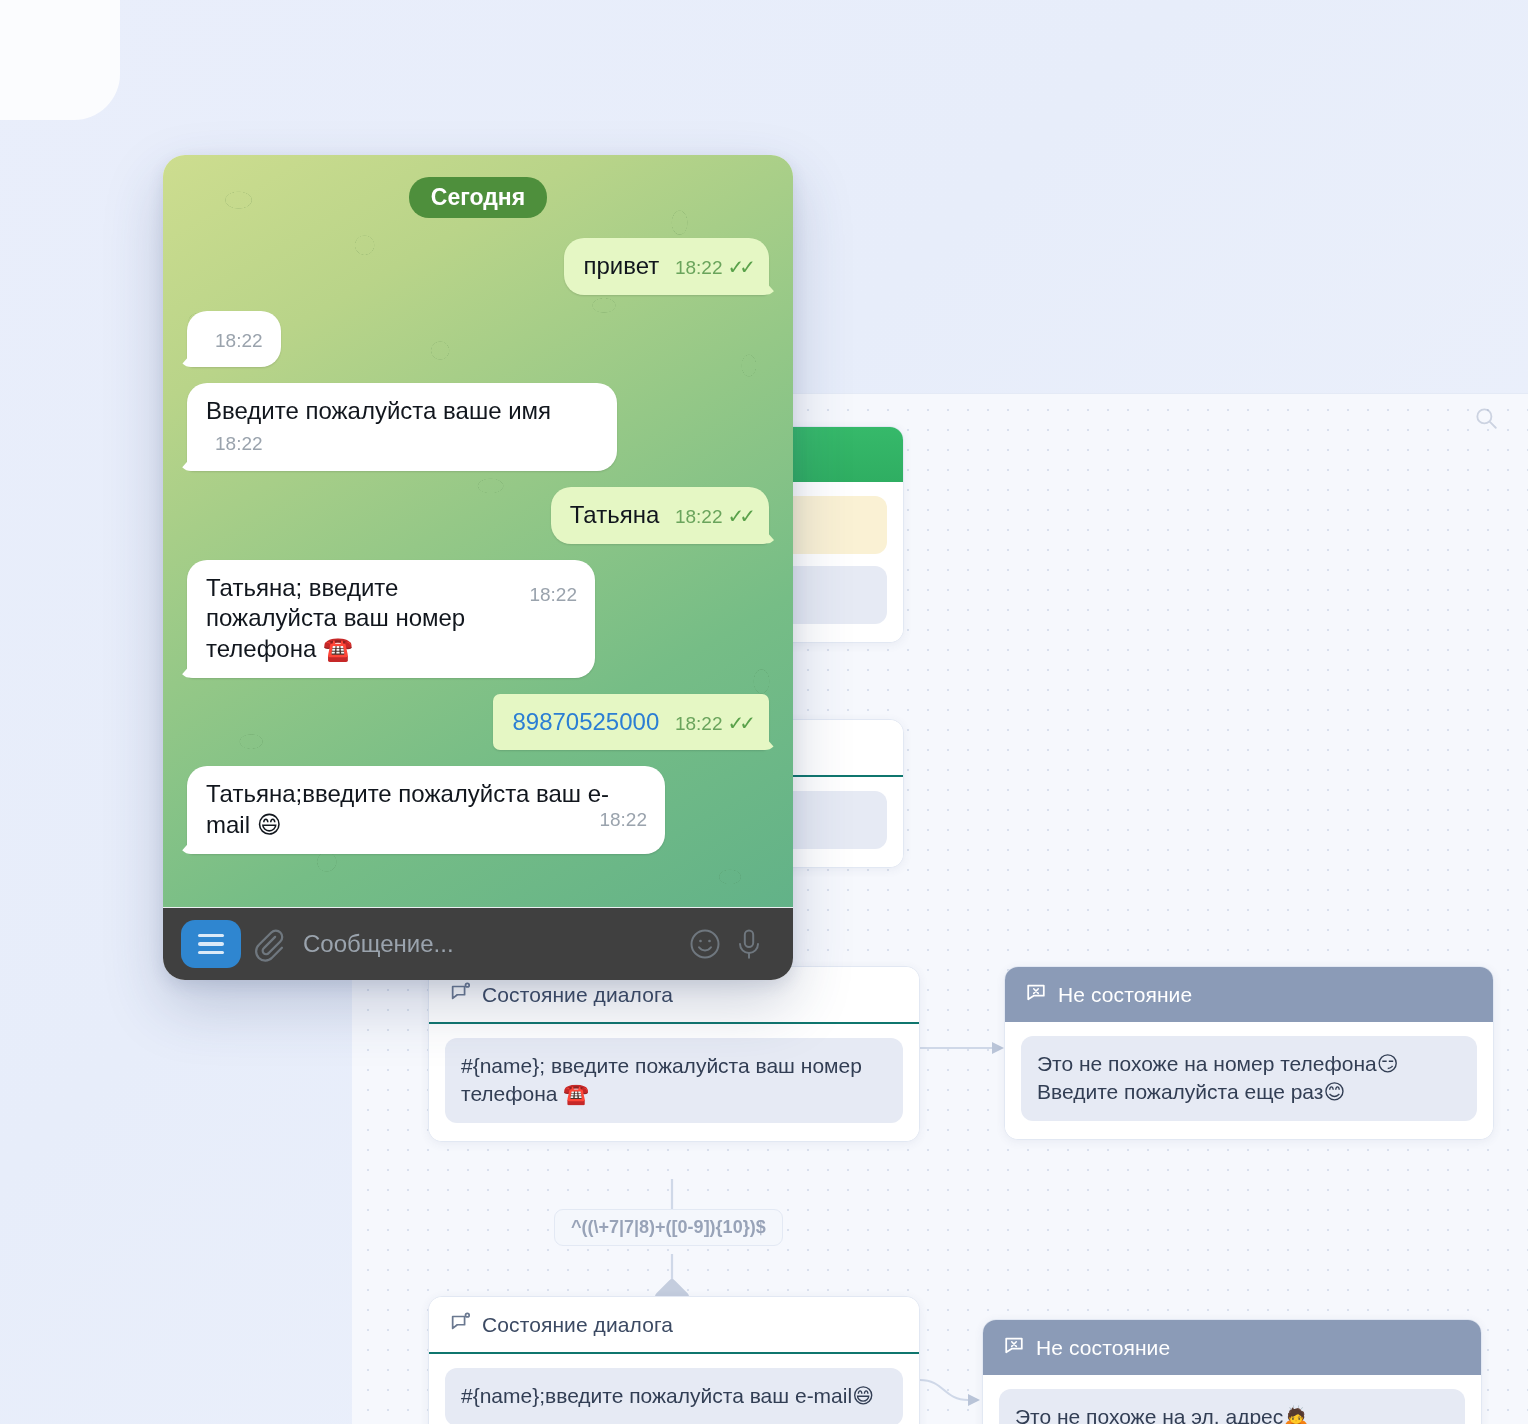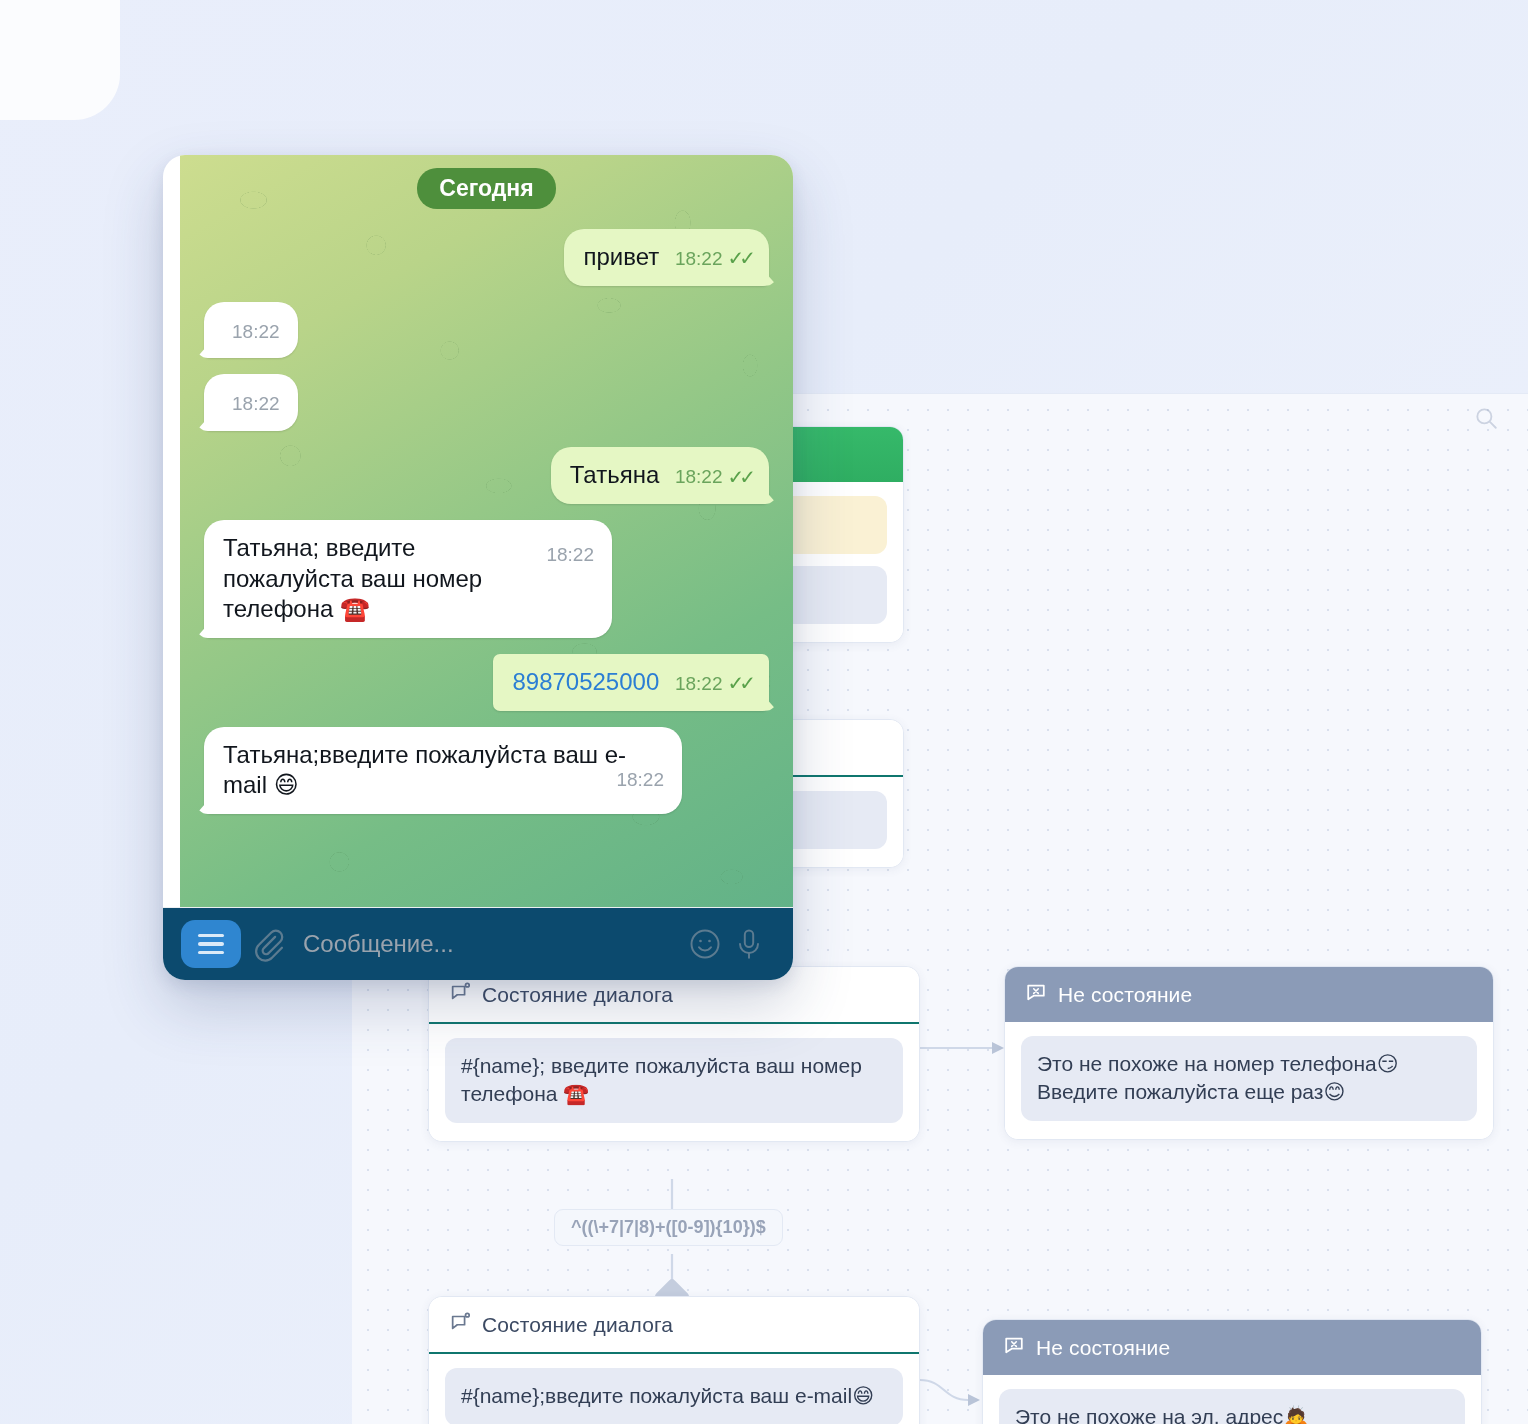--- a/index.html
+++ b/index.html
@@ -100,25 +100,24 @@
     left: 163px; top: 155px;
     width: 630px; height: 825px;
     border-radius: 22px;
     overflow: hidden;
     box-shadow: 0 26px 60px rgba(46,62,110,.22), 0 6px 16px rgba(46,62,110,.12);
     background: #fff;
   }
   .chat {
     position: relative;
     height: 752px;
-    padding: 13px 24px 10px;
+    padding: 22px 24px 10px;
     background:
       linear-gradient(150deg, #cddd8f 0%, #b9d489 22%, #95c887 48%, #76bd86 72%, #62b288 100%);
     overflow: hidden;
-    margin-left: 17px;
   }
   
   .chat::before {
     content: "";
     position: absolute; inset: 0;
     opacity: .16;
     background-image:
       radial-gradient(ellipse 22px 14px at 12% 6%, transparent 58%, #3d6b3b 59%, transparent 63%),
       radial-gradient(ellipse 16px 16px at 32% 12%, transparent 58%, #3d6b3b 59%, transparent 63%),
       radial-gradient(ellipse 18px 11px at 58% 4%, transparent 58%, #3d6b3b 59%, transparent 63%),
@@ -172,21 +171,21 @@
   .meta { font-size: 19px; color: #9aa3ad; white-space: nowrap; }
   .meta.out { color: #6aa45c; }
   .inline-meta { display: inline-flex; align-items: center; gap: 5px; margin-left: 9px; vertical-align: baseline; }
   .float-meta { float: right; margin: 10px 0 0 14px; }
   .ticks { color: #59a14a; font-size: 20px; letter-spacing: -5px; }
   .linkish { color: #2b7ed4; }
 
   
   .inputbar {
     height: 73px;
-    background: #0c4a6e;
+    background: #404040;
     display: flex; align-items: center;
     padding: 0 26px 0 18px;
     gap: 8px;
     border-top: 1px solid #eceff2;
   }
   .menu-btn {
     width: 60px; height: 48px; border-radius: 14px;
     background: #2f86d0;
     display: flex; flex-direction: column; align-items: center; justify-content: center; gap: 5px;
     flex: none;
@@ -340,20 +339,21 @@
         <div class="msg in" style="max-width:392px;">
           <span class="inline-meta">
             <span class="meta">18:22</span>
           </span>
           <span class="tail-in"></span>
         </div>
       </div>
 
       <div class="row in">
         <div class="msg in" style="max-width:430px;">
+          <span>Введите пожалуйста ваше имя</span>
           <span class="inline-meta">
             <span class="meta">18:22</span>
           </span>
           <span class="tail-in"></span>
         </div>
       </div>
 
       <div class="row out">
         <div class="msg out" style="max-width:232px;">
           <span>Татьяна</span>

